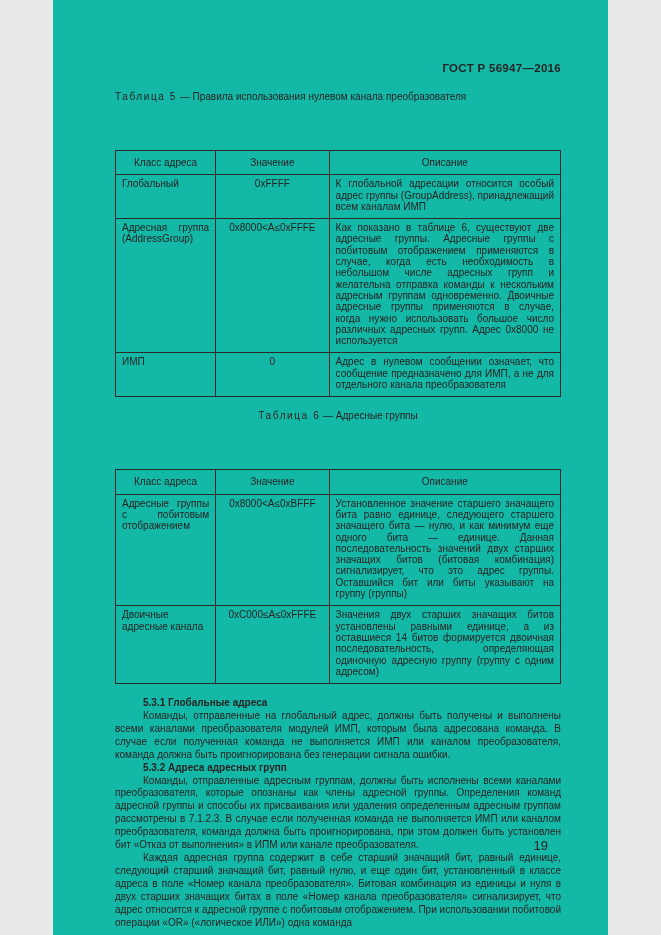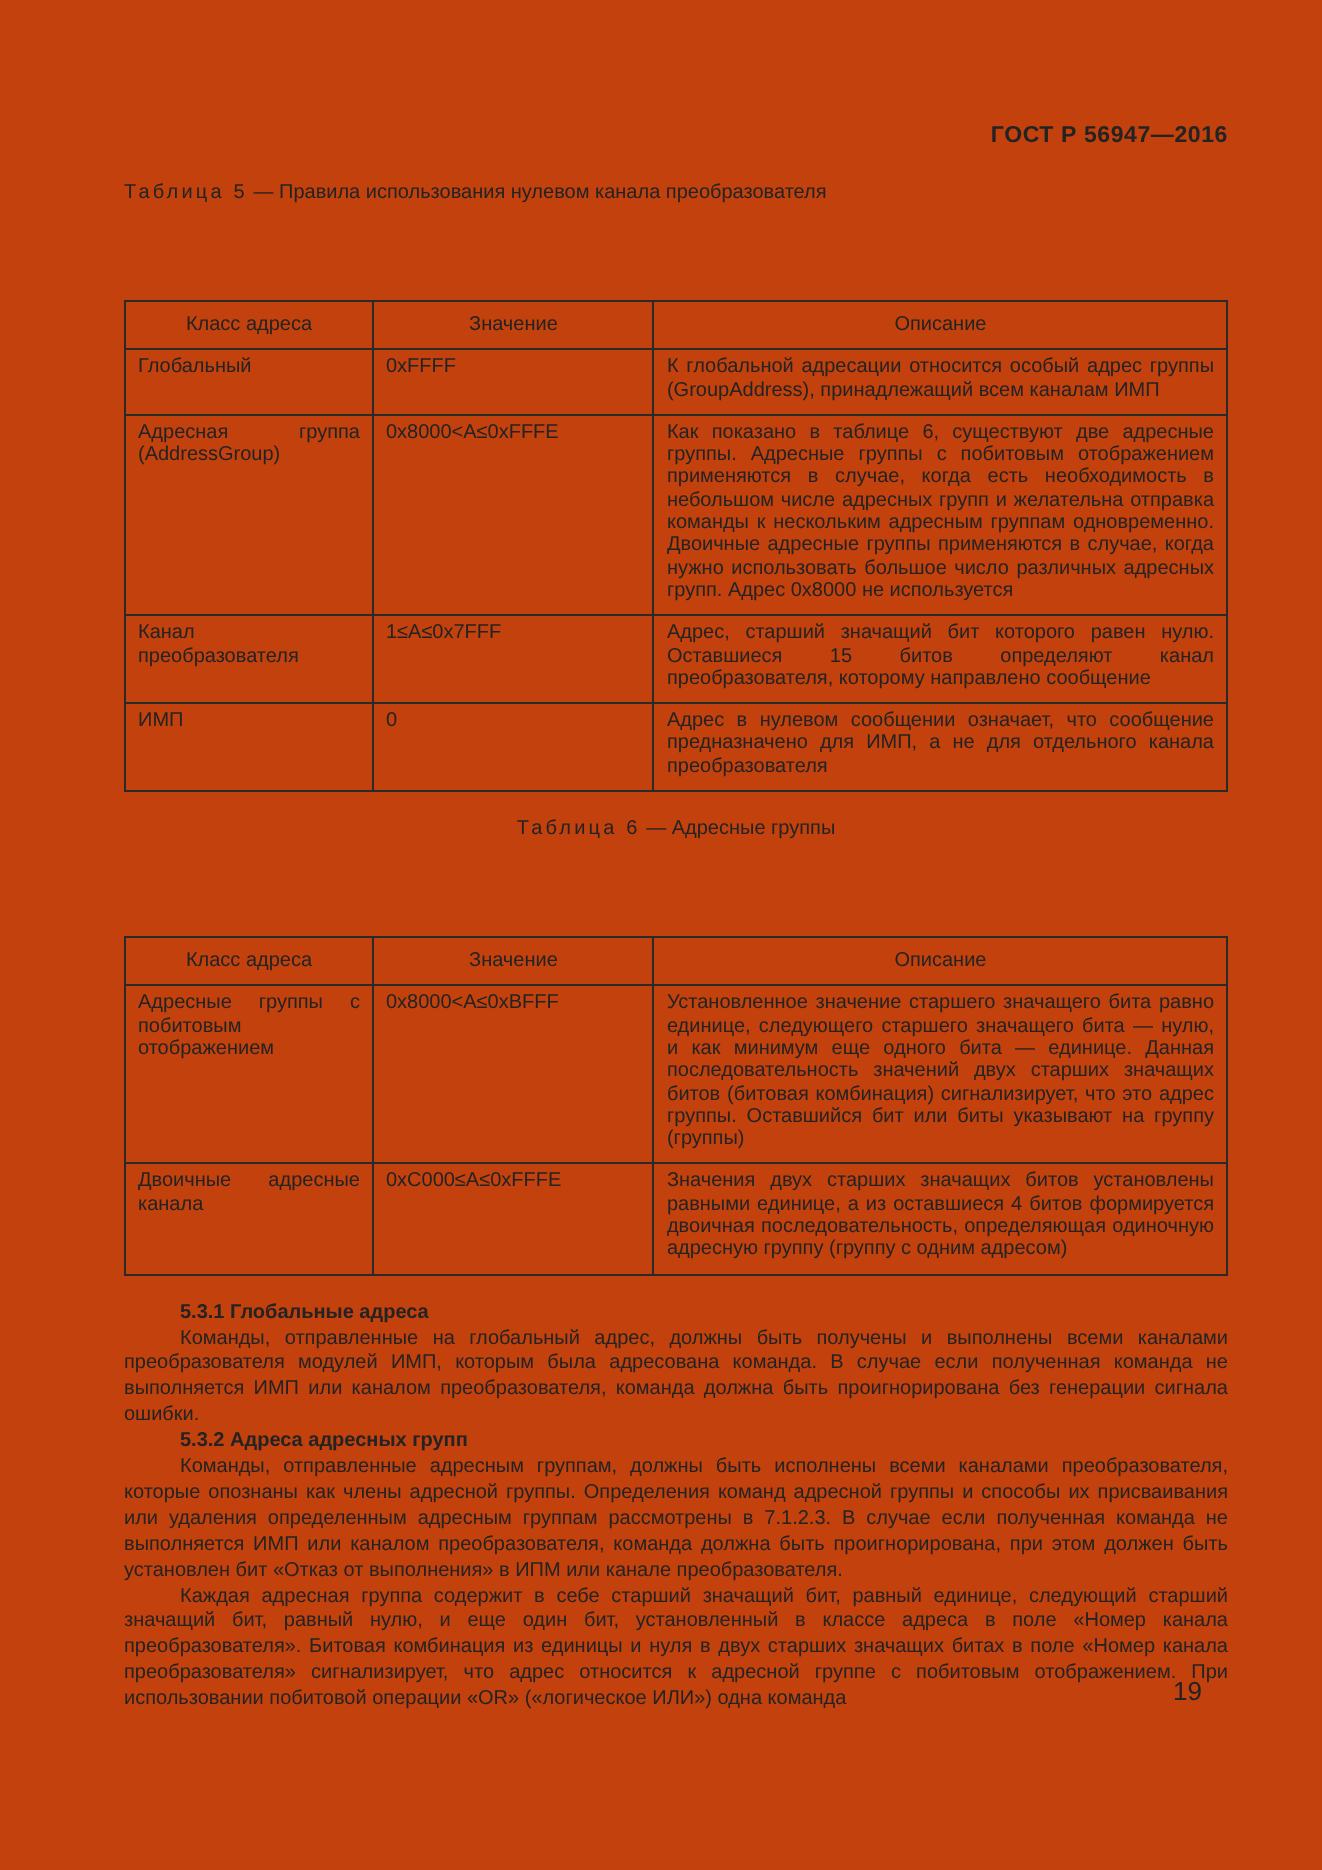--- a/index.html
+++ b/index.html
@@ -1,19 +1,19 @@
 <!DOCTYPE html>
 <html lang="ru"><head>
 <meta charset="utf-8">
 <style>
   * { margin:0; padding:0; box-sizing:border-box; }
   html,body { background:#e8e8e8; }
   .page {
-    width:661px; height:935px;
-    background:#c2410c;
+    width:555px; height:935px;
+    background:#14b8a6;
     position:relative;
     font-family:"Liberation Sans", sans-serif;
     color:#232323;
     padding:62px 47px 0 62px;
     margin:0 auto;
     overflow:hidden;
   }
   .running-header {
     text-align:right;
     font-weight:bold;
@@ -43,21 +43,21 @@
     padding:6px 4px;
   }
   table.gost-table td {
     vertical-align:top;
     padding:3px 6px 6px 6px;
   }
   col.c1 { width:22.5%; }
   col.c2 { width:25.5%; }
   col.c3 { width:52%; }
   td.cell-class { text-align:justify; padding-right:10px; }
-  td.cell-value { text-align:left; }
+  td.cell-value { text-align:center; }
   td.cell-desc  { text-align:justify; }
   .pad-row td { padding-bottom:14px; }
   .body-text {
     margin-top:13px;
     font-size:10px;
     line-height:12.9px;
     text-align:justify;
   }
   .body-text p { text-indent:28px; }
   .body-text p.heading { font-weight:bold; }
@@ -98,25 +98,20 @@
       <tr class="pad-row">
         <td class="cell-class">Глобальный</td>
         <td class="cell-value">0xFFFF</td>
         <td class="cell-desc">К глобальной адресации относится особый адрес группы (GroupAddress), принадлежащий всем каналам ИМП</td>
       </tr>
       <tr>
         <td class="cell-class">Адресная группа (AddressGroup)</td>
         <td class="cell-value">0x8000&lt;A≤0xFFFE</td>
         <td class="cell-desc">Как показано в таблице 6, существуют две адресные группы. Адресные группы с побитовым отображением применяются в случае, когда есть необходимость в небольшом числе адресных групп и желательна отправка команды к нескольким адресным группам одновременно. Двоичные адресные группы применяются в случае, когда нужно использовать большое число различных адресных групп. Адрес 0x8000 не используется</td>
       </tr>
-      <tr class="pad-row">
-        <td class="cell-class">Канал преобразователя</td>
-        <td class="cell-value">1≤A≤0x7FFF</td>
-        <td class="cell-desc">Адрес, старший значащий бит которого равен нулю. Оставшиеся 15 битов определяют канал преобразователя, которому направлено сообщение</td>
-      </tr>
       <tr>
         <td class="cell-class">ИМП</td>
         <td class="cell-value">0</td>
         <td class="cell-desc">Адрес в нулевом сообщении означает, что сообщение предназначено для ИМП, а не для отдельного канала преобразователя</td>
       </tr>
     </tbody>
   </table>
 
   <div class="table-caption" style="margin-top:13px;text-align:center;">
     <span class="caption-label">Таблица 6</span>
@@ -138,21 +133,21 @@
     </thead>
     <tbody>
       <tr>
         <td class="cell-class">Адресные группы с побитовым отображением</td>
         <td class="cell-value">0x8000&lt;A≤0xBFFF</td>
         <td class="cell-desc">Установленное значение старшего значащего бита равно единице, следующего старшего значащего бита — нулю, и как минимум еще одного бита — единице. Данная последовательность значений двух старших значащих битов (битовая комбинация) сигнализирует, что это адрес группы. Оставшийся бит или биты указывают на группу (группы)</td>
       </tr>
       <tr>
         <td class="cell-class">Двоичные адресные канала</td>
         <td class="cell-value">0xC000≤A≤0xFFFE</td>
-        <td class="cell-desc">Значения двух старших значащих битов установлены равными единице, а из оставшиеся 4 битов формируется двоичная последовательность, определяющая одиночную адресную группу (группу с одним адресом)</td>
+        <td class="cell-desc">Значения двух старших значащих битов установлены равными единице, а из оставшиеся 14 битов формируется двоичная последовательность, определяющая одиночную адресную группу (группу с одним адресом)</td>
       </tr>
     </tbody>
   </table>
 
   <div class="body-text">
     <p class="heading">5.3.1 Глобальные адреса</p>
     <p>Команды, отправленные на глобальный адрес, должны быть получены и выполнены всеми каналами преобразователя модулей ИМП, которым была адресована команда. В случае если полученная команда не выполняется ИМП или каналом преобразователя, команда должна быть проигнорирована без генерации сигнала ошибки.</p>
     <p class="heading">5.3.2 Адреса адресных групп</p>
     <p>Команды, отправленные адресным группам, должны быть исполнены всеми каналами преобразователя, которые опознаны как члены адресной группы. Определения команд адресной группы и способы их присваивания или удаления определенным адресным группам рассмотрены в 7.1.2.3. В случае если полученная команда не выполняется ИМП или каналом преобразователя, команда должна быть проигнорирована, при этом должен быть установлен бит «Отказ от выполнения» в ИПМ или канале преобразователя.</p>
     <p>Каждая адресная группа содержит в себе старший значащий бит, равный единице, следующий старший значащий бит, равный нулю, и еще один бит, установленный в классе адреса в поле «Номер канала преобразователя». Битовая комбинация из единицы и нуля в двух старших значащих битах в поле «Номер канала преобразователя» сигнализирует, что адрес относится к адресной группе с побитовым отображением. При использовании побитовой операции «OR» («логическое ИЛИ») одна команда</p>

